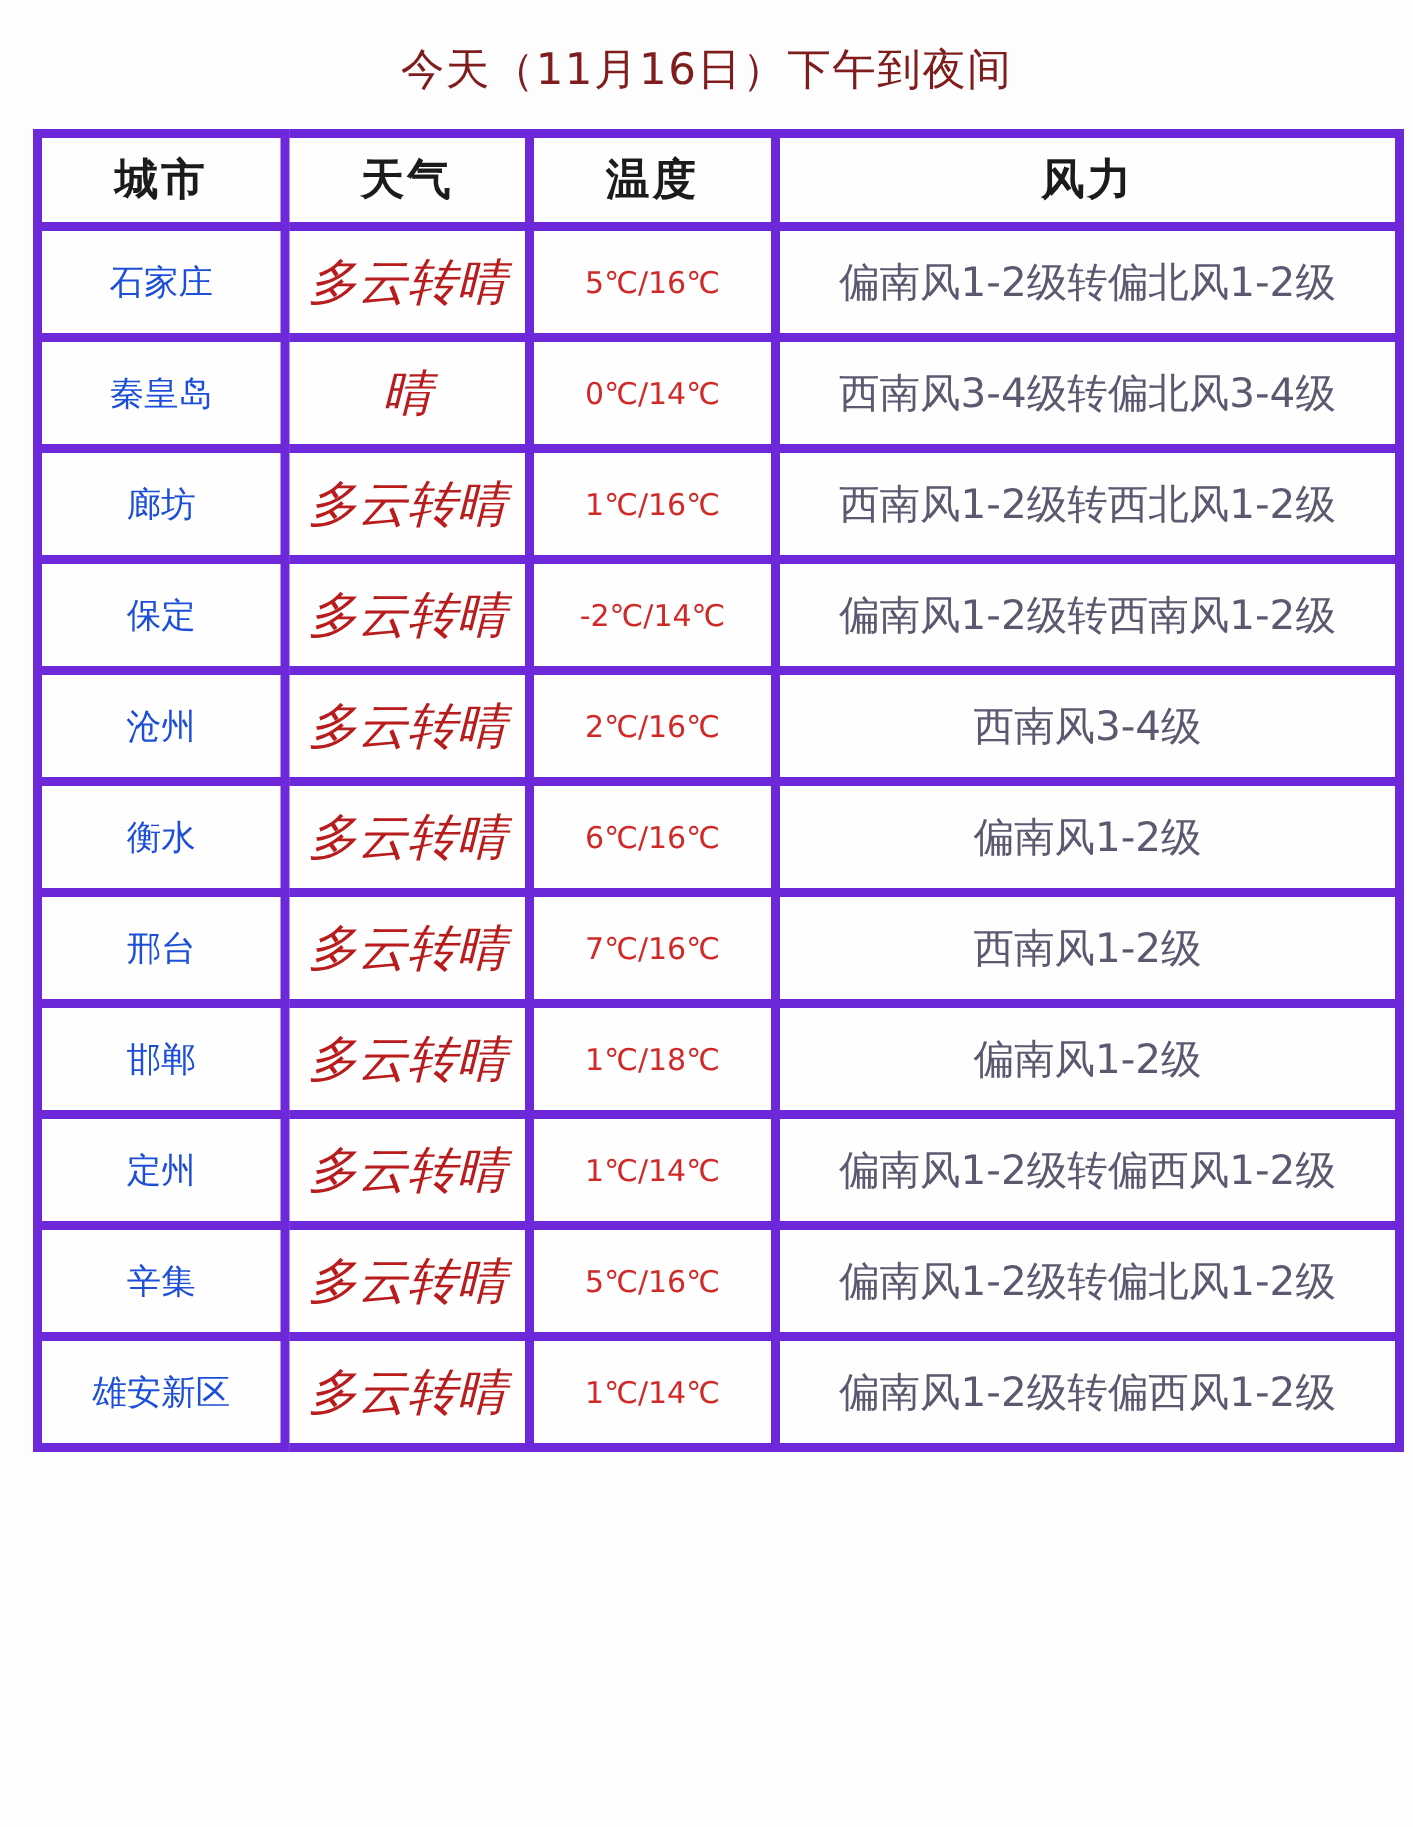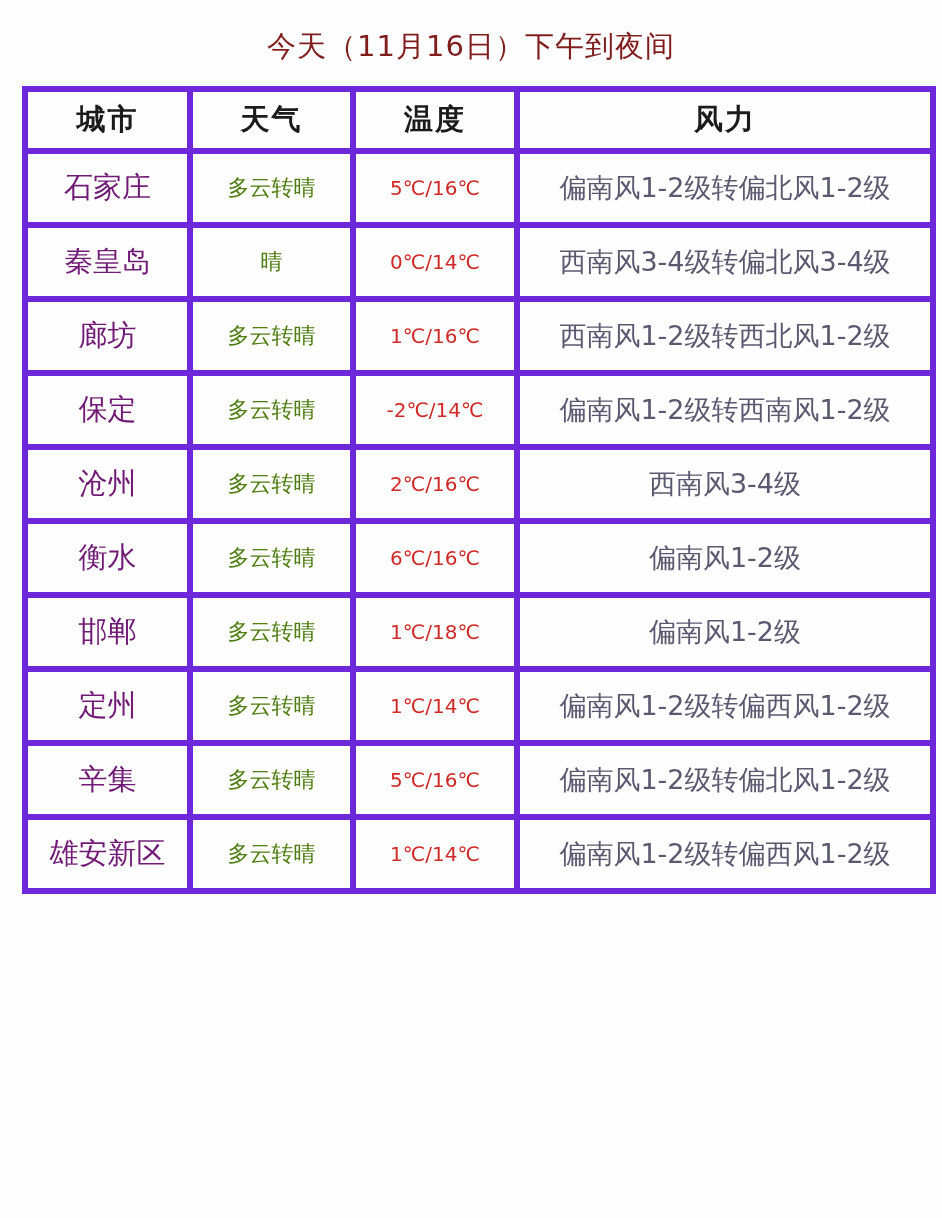--- a/index.html
+++ b/index.html
@@ -50,27 +50,28 @@
   thead tr { height: 62px; }
   tbody tr { height: 74px; }
   th {
     font-family: "Liberation Serif", "DejaVu Serif", serif;
     font-weight: 700;
     font-size: 29px;
     color: #1b1b1b;
     letter-spacing: 2px;
   }
   td.city {
-    font-size: 29px;
-    color: #701a75;
+    font-size: 23px;
+    color: #1d4ed8;
     margin-left: 19px;
   }
   td.weather {
-    font-size: 22px;
-    color: #4d7c0f;
+    font-size: 33px;
+    color: #b91c1c;
+    font-style: italic;
   }
   td.temp {
     font-size: 20px;
     color: #cf2a28;
   }
   td.wind {
     font-size: 27px;
     color: #5b5970;
   }
 </style>
@@ -134,20 +135,26 @@
     <td class="wind">西南风3-4级</td>
   </tr>
 
   <tr class="data-row">
     <td class="city">衡水</td>
     <td class="weather">多云转晴</td>
     <td class="temp">6℃/16℃</td>
     <td class="wind">偏南风1-2级</td>
   </tr>
 
+  <tr class="data-row">
+    <td class="city">邢台</td>
+    <td class="weather">多云转晴</td>
+    <td class="temp">7℃/16℃</td>
+    <td class="wind">西南风1-2级</td>
+  </tr>
 
   <tr class="data-row">
     <td class="city">邯郸</td>
     <td class="weather">多云转晴</td>
     <td class="temp">1℃/18℃</td>
     <td class="wind">偏南风1-2级</td>
   </tr>
 
   <tr class="data-row">
     <td class="city">定州</td>

